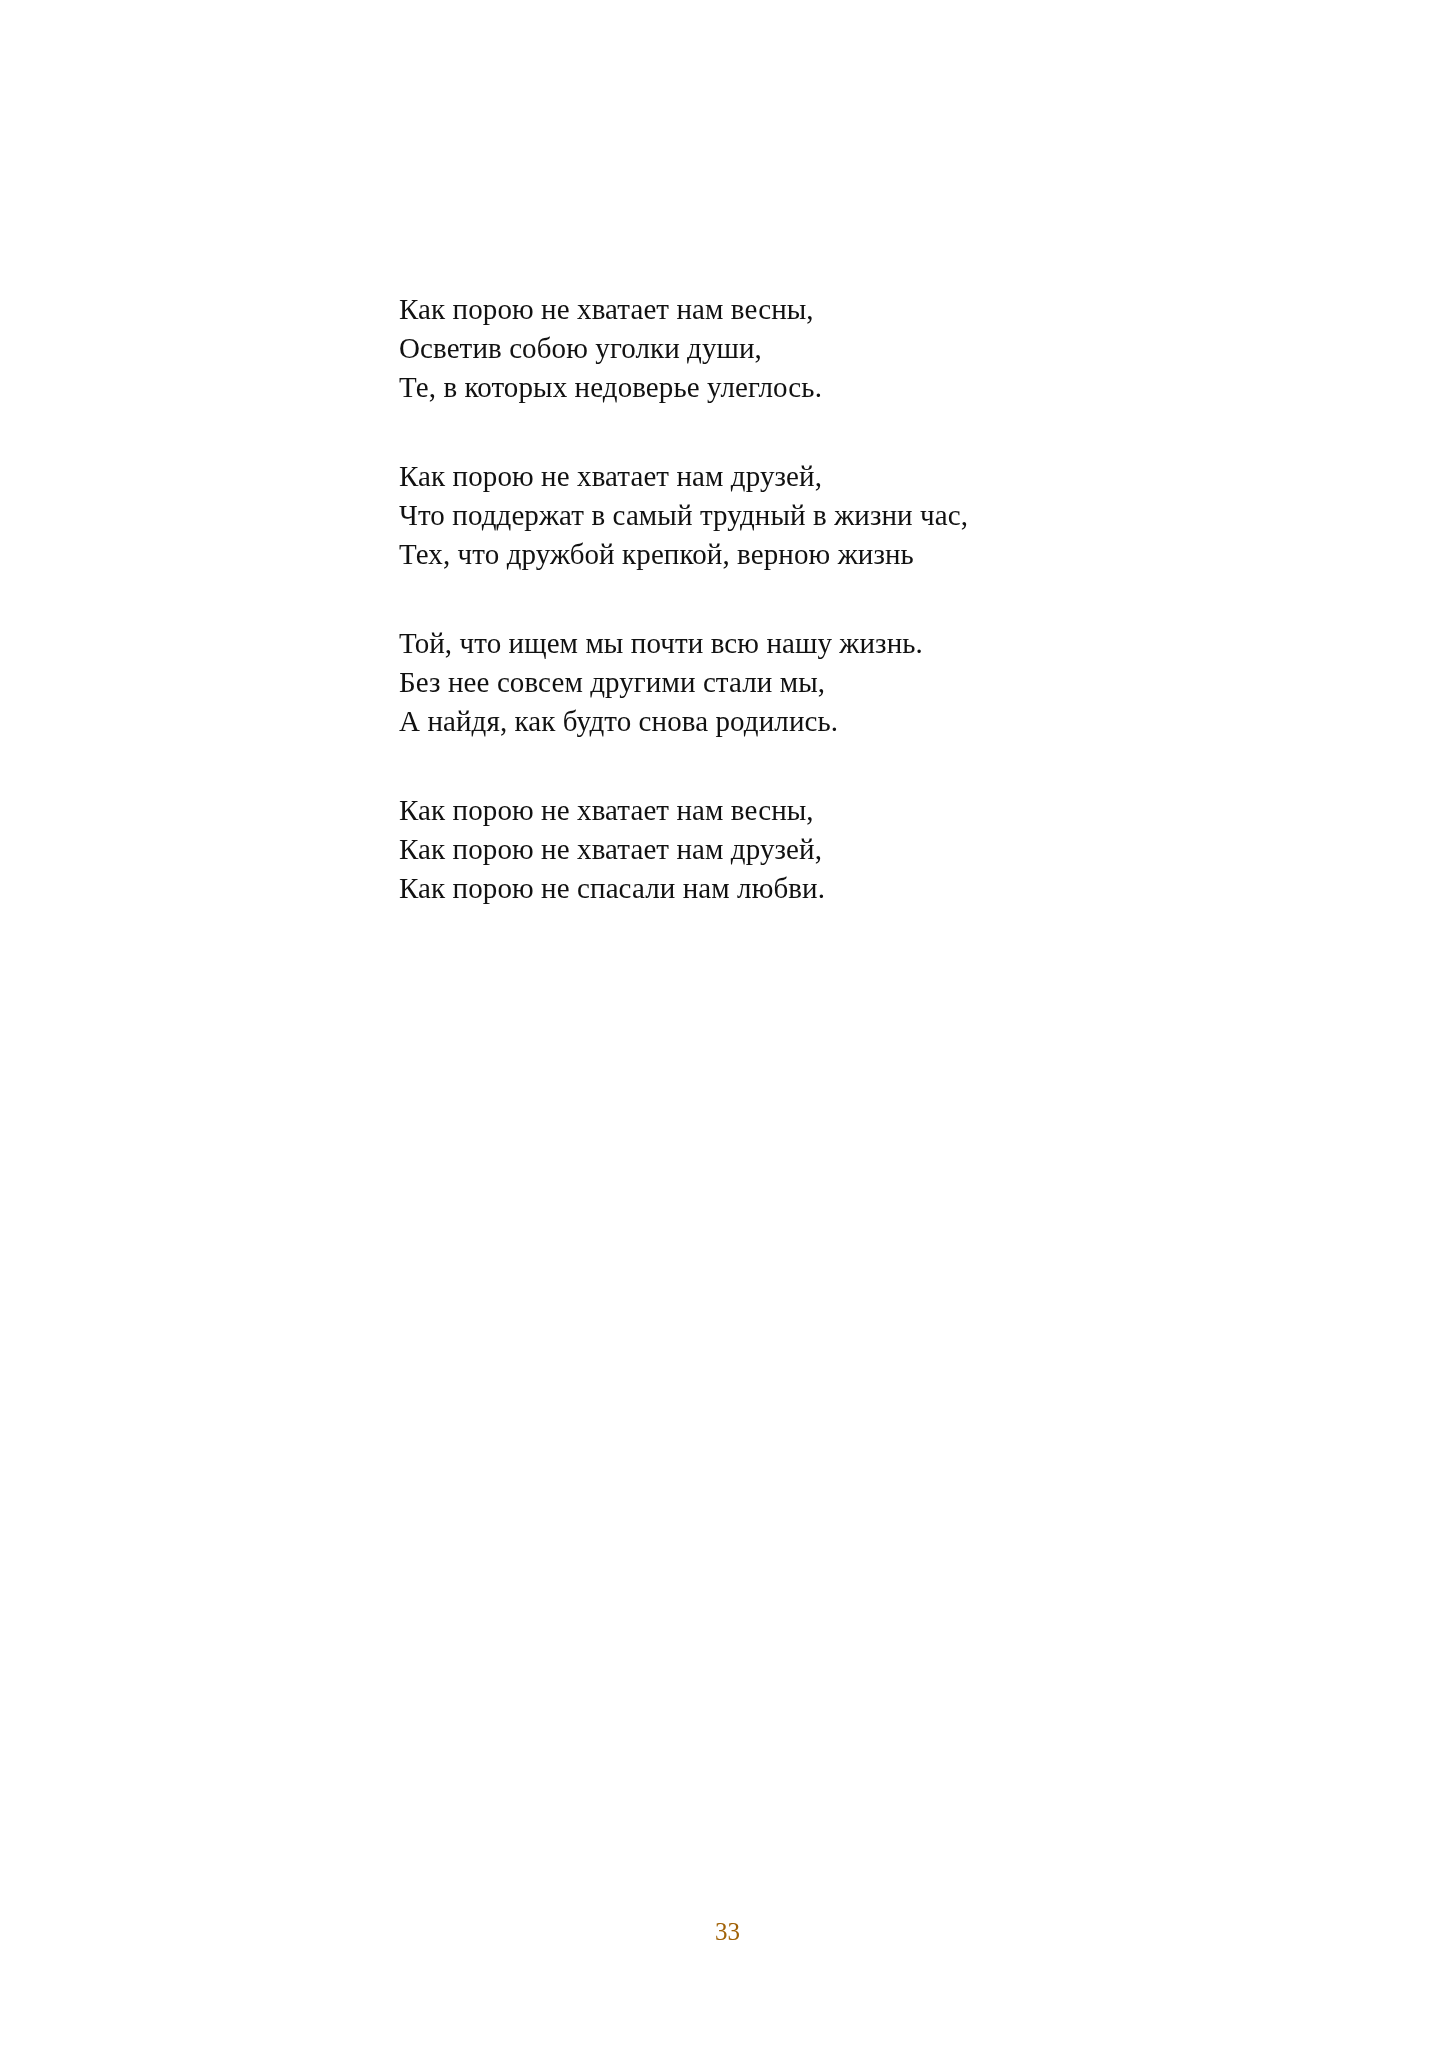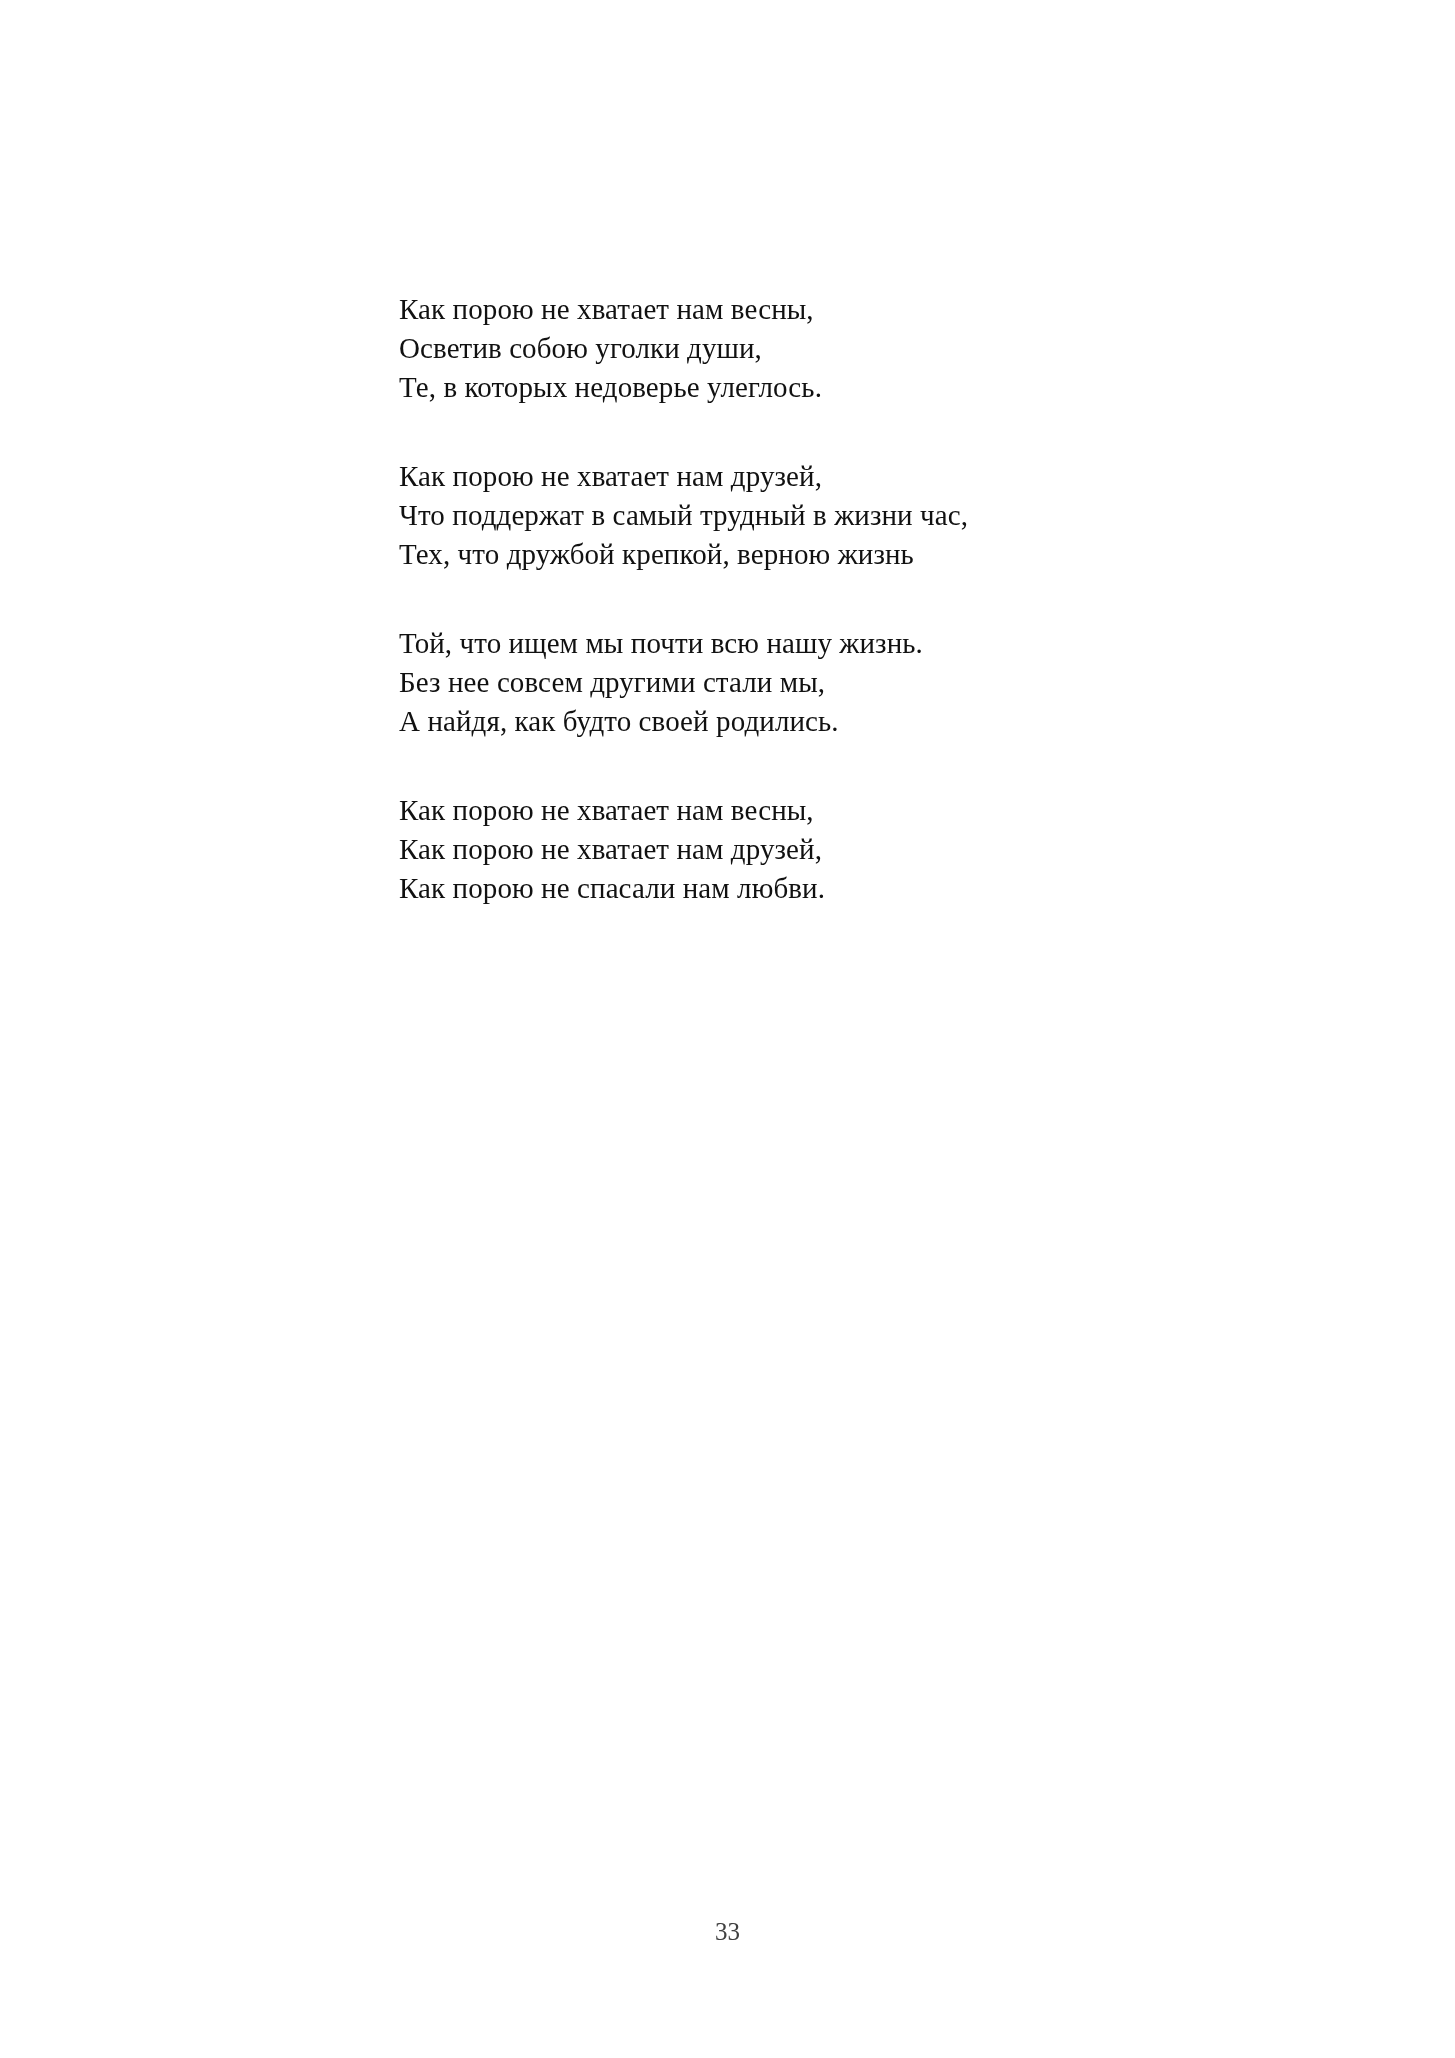--- a/index.html
+++ b/index.html
@@ -38,21 +38,21 @@
     white-space: pre;
     letter-spacing: 0.1px;
   }
   .page-number {
     position: absolute;
     left: 0;
     right: 0;
     top: 1918px;
     text-align: center;
     font-size: 25px;
-    color: #404040;
+    color: #a16207;
   }
 </style>
 </head>
 <body>
 
 <div class="page">
 
   <div class="poem">
 
     <div class="stanza">
@@ -63,21 +63,21 @@
 
     <div class="stanza">
       <div class="line">Как порою не хватает нам друзей,</div>
       <div class="line">Что поддержат в самый трудный в жизни час,</div>
       <div class="line">Тех, что дружбой крепкой, верною жизнь</div>
     </div>
 
     <div class="stanza">
       <div class="line">Той, что ищем мы почти всю нашу жизнь.</div>
       <div class="line">Без нее совсем другими стали мы,</div>
-      <div class="line">А найдя, как будто своей родились.</div>
+      <div class="line">А найдя, как будто снова родились.</div>
     </div>
 
     <div class="stanza">
       <div class="line">Как порою не хватает нам весны,</div>
       <div class="line">Как порою не хватает нам друзей,</div>
       <div class="line">Как порою не спасали нам любви.</div>
     </div>
 
   </div>
 

